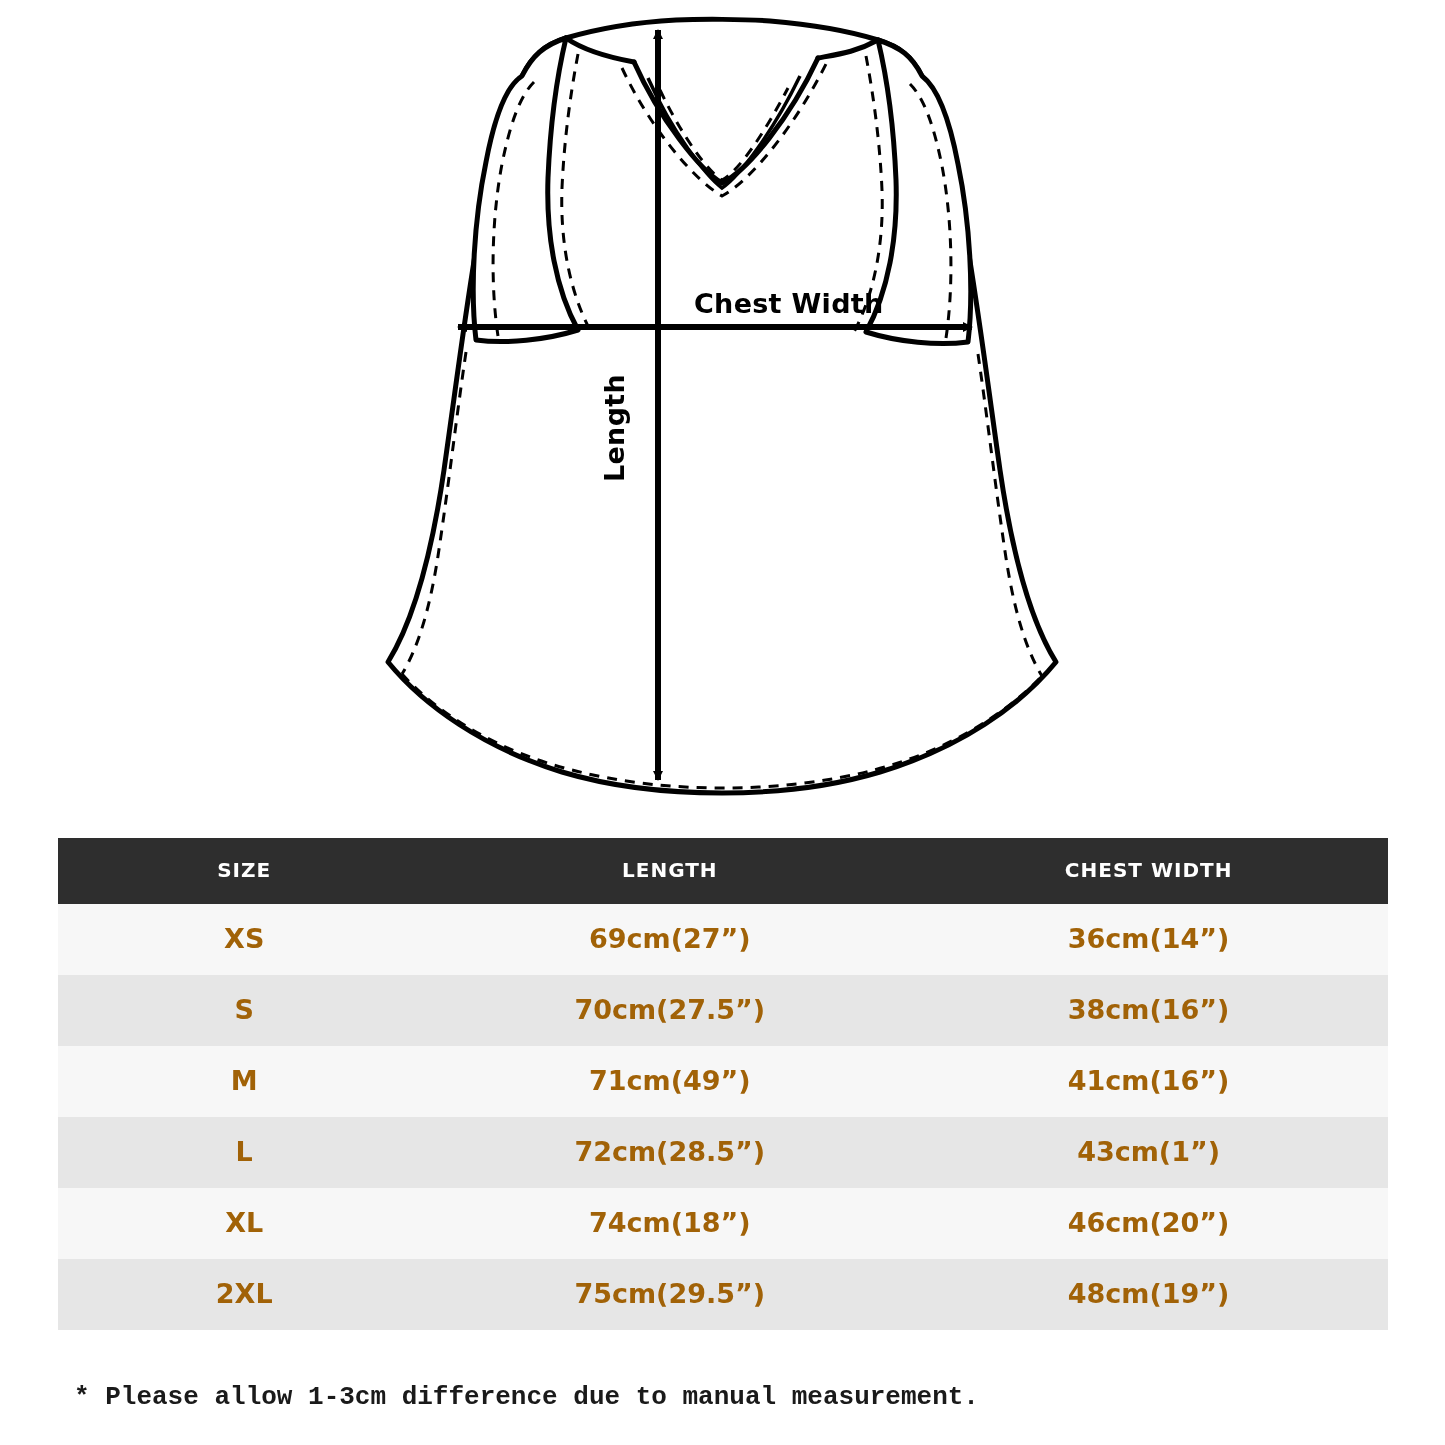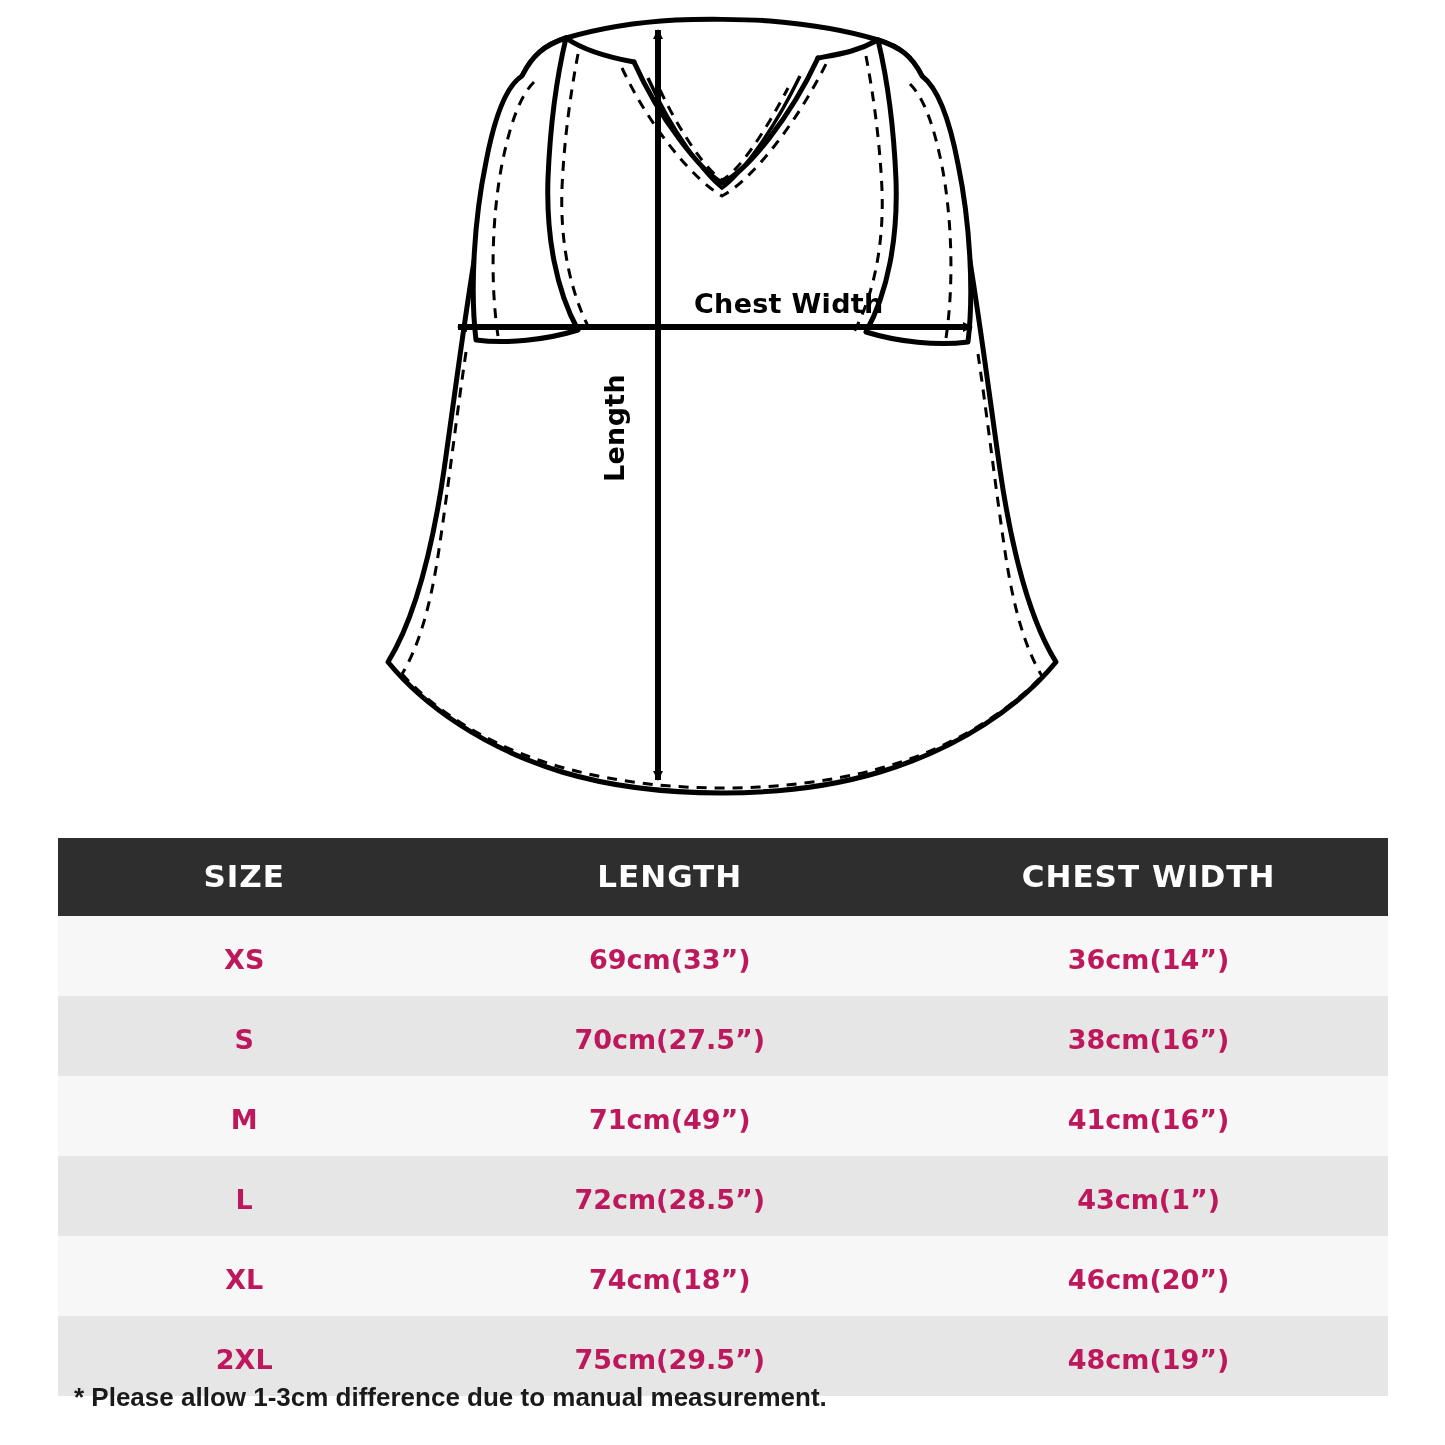--- a/index.html
+++ b/index.html
@@ -67,53 +67,53 @@
     width: 1330px;
   }
   table.size-table {
     border-collapse: collapse;
     width: 100%;
     table-layout: fixed;
   }
   table.size-table th {
     background: #2e2e2e;
     color: #ffffff;
-    font-size: 31px;
+    font-size: 20px;
     font-weight: bold;
     letter-spacing: 1px;
     padding: 20px 0 22px 0;
     text-align: center;
     font-family: "DejaVu Sans", sans-serif;
   }
   table.size-table td {
     font-size: 27px;
     font-weight: bold;
-    color: #be185d;
+    color: #a16207;
     text-align: center;
-    padding: 28px 0 21px 0;
+    padding: 19px 0 21px 0;
     font-family: "DejaVu Sans", sans-serif;
   }
   table.size-table tbody tr:nth-child(odd) td {
     background: #f7f7f7;
   }
   table.size-table tbody tr:nth-child(even) td {
     background: #e6e6e6;
   }
   .col-size { width: 28%; }
   .col-length { width: 36%; }
   .col-chest { width: 36%; }
 
   .footnote {
     position: absolute;
     left: 74px;
     top: 1382px;
     font-size: 26px;
     font-weight: bold;
     color: #1a1a1a;
-    font-family: Liberation Sans, sans-serif;
+    font-family: Liberation Mono, monospace;
     white-space: nowrap;
   }
 </style>
 </head>
 <body>
 
 <div class="page">
 
   <div class="diagram">
     <svg width="1445" height="820" viewBox="0 0 1445 820" xmlns="http://www.w3.org/2000/svg">
@@ -228,21 +228,21 @@
       <thead>
         <tr>
           <th class="col-size">SIZE</th>
           <th class="col-length">LENGTH</th>
           <th class="col-chest">CHEST WIDTH</th>
         </tr>
       </thead>
       <tbody>
         <tr>
           <td>XS</td>
-          <td>69cm(33”)</td>
+          <td>69cm(27”)</td>
           <td>36cm(14”)</td>
         </tr>
         <tr>
           <td>S</td>
           <td>70cm(27.5”)</td>
           <td>38cm(16”)</td>
         </tr>
         <tr>
           <td>M</td>
           <td>71cm(49”)</td>

